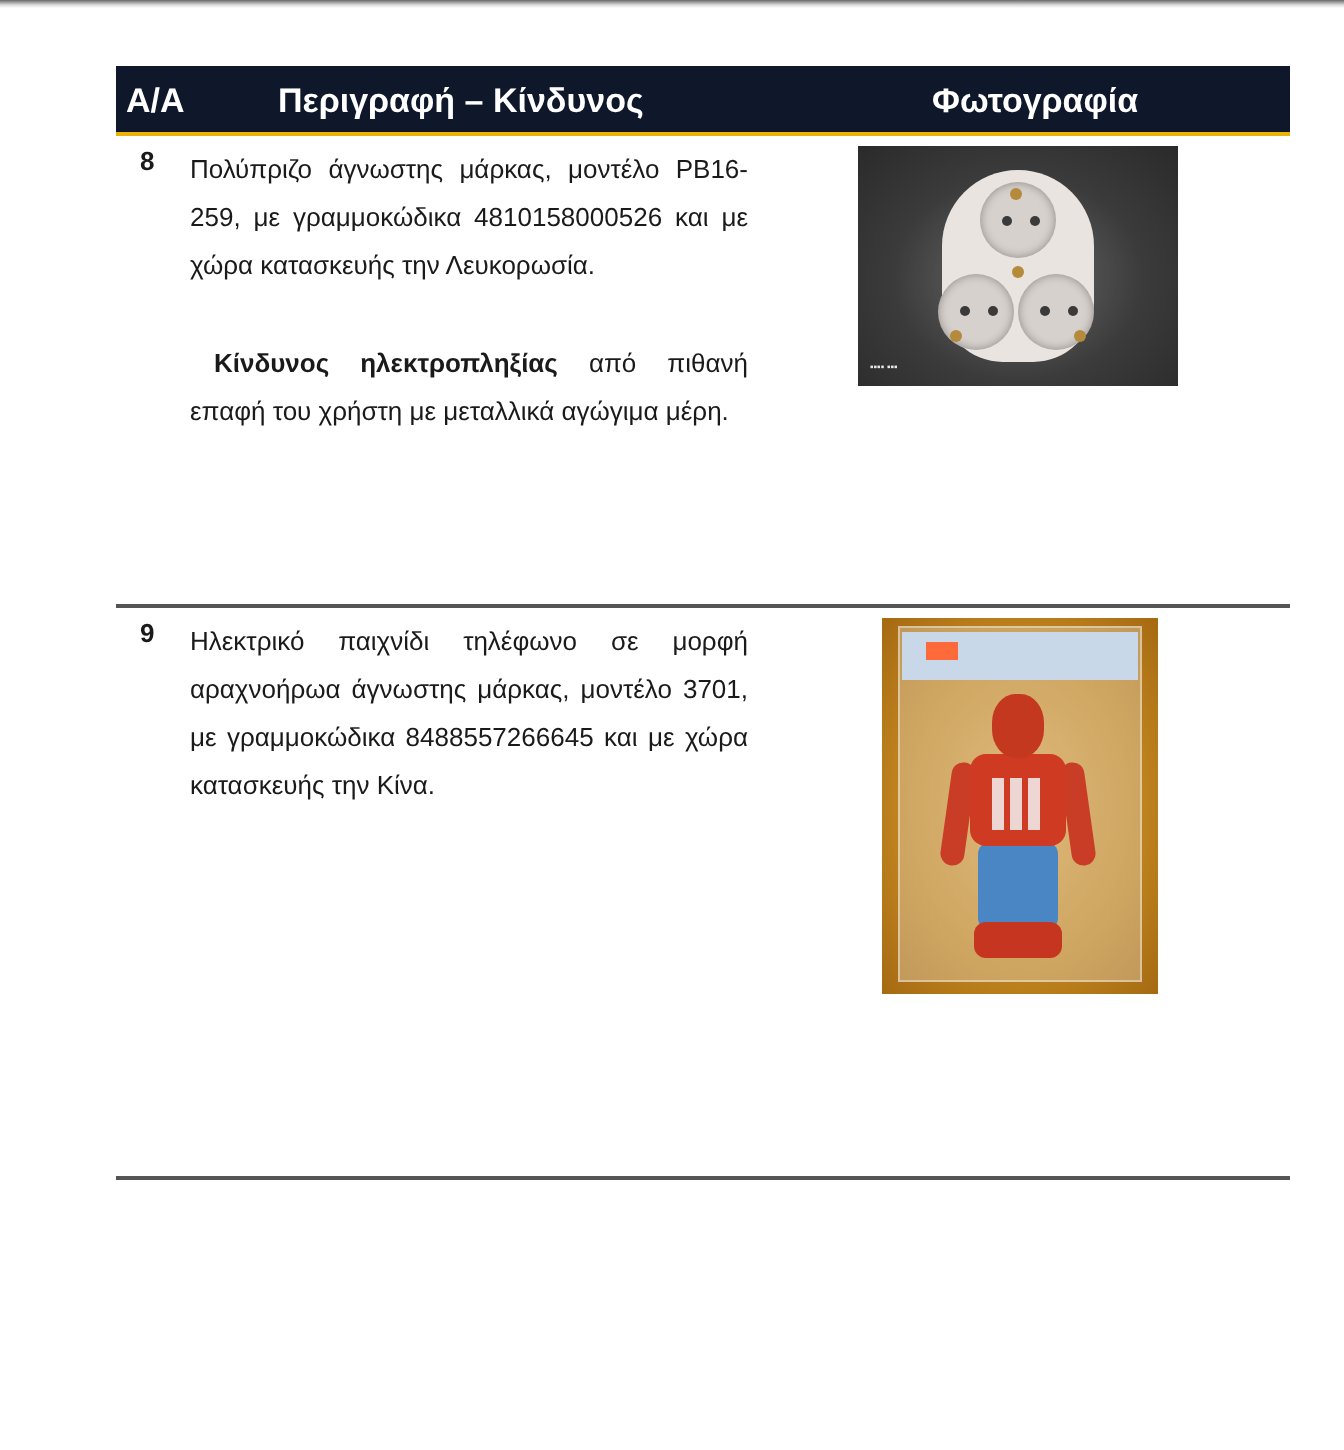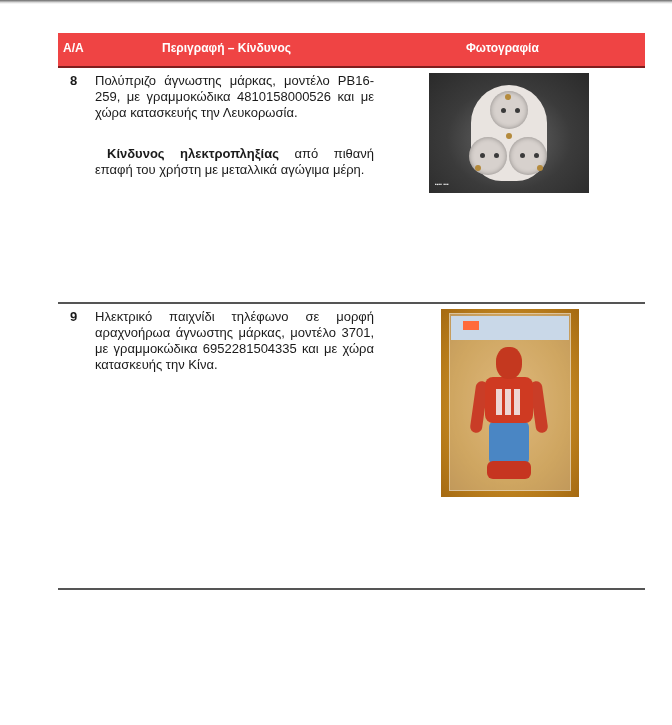--- a/index.html
+++ b/index.html
@@ -6,32 +6,32 @@
   body {
     width: 672px; height: 725px; background: #ffffff; position: relative; overflow: hidden;
     font-family: "Liberation Sans", sans-serif; color: #1a1a1a;
   }
   .top-shadow {
     position: absolute; left: 0; top: 0; width: 672px; height: 4px;
     background: linear-gradient(#6a6a6a, #d8d8d8 60%, #ffffff);
   }
   .table { position: absolute; left: 58px; top: 33px; width: 587px; }
   .thead {
-    height: 33px; background: #ef4444; color: #ffffff; font-weight: bold; font-size: 12px;
-    position: relative; border-bottom: 2px solid #7f1d1d;
+    height: 33px; background: #0f172a; color: #ffffff; font-weight: bold; font-size: 17px;
+    position: relative; border-bottom: 2px solid #eab308;
   }
   .thead span { position: absolute; top: 8px; }
   .th-aa { left: 5px; }
-  .th-desc { left: 104px; }
+  .th-desc { left: 81px; }
   .th-photo { left: 408px; }
   .row { position: relative; border-bottom: 2px solid #555555; }
   .row-8 { height: 234px; }
   .row-9 { height: 284px; }
   .num { position: absolute; left: 12px; font-weight: bold; font-size: 13px; }
-  .desc { position: absolute; left: 37px; width: 279px; font-size: 13px; line-height: 16px; text-align: justify; }
+  .desc { position: absolute; left: 37px; width: 279px; font-size: 13px; line-height: 24px; text-align: justify; }
   .desc p { margin: 0; }
   .desc p + p { margin-top: 24.7px; }
   .desc b { font-weight: bold; padding-left: 12px; }
   .row-8 .num, .row-8 .desc { top: 5px; }
   .row-9 .num, .row-9 .desc { top: 5px; }
   .photo { position: absolute; overflow: hidden; }
   .photo-8 { left: 371px; top: 5px; width: 160px; height: 120px; background: radial-gradient(ellipse at 50% 55%, #6c6c6c 0%, #3b3b3b 55%, #2a2a2a 100%); }
   .photo-9 { left: 383px; top: 5px; width: 138px; height: 188px; background: radial-gradient(ellipse at 50% 50%, #d9a24a 0%, #c0841f 60%, #a56a12 100%); }
   
   .socket-body { position: absolute; left: 42px; top: 12px; width: 76px; height: 96px; background: #e9e4e0; border-radius: 40px 40px 32px 32px; }
@@ -87,21 +87,21 @@
       <div class="brass" style="left:77px;top:60px"></div>
       <div class="brass" style="left:46px;top:92px"></div>
       <div class="brass" style="left:108px;top:92px"></div>
       <div class="stamp">▪▪▪▪ ▪▪▪</div>
     </div>
   </div>
 
   <div class="row row-9">
     <span class="num">9</span>
     <div class="desc">
-      <p>Ηλεκτρικό παιχνίδι τηλέφωνο σε μορφή αραχνοήρωα άγνωστης μάρκας, μοντέλο 3701, με γραμμοκώδικα 6952281504335 και με χώρα κατασκευής την Κίνα.</p>
+      <p>Ηλεκτρικό παιχνίδι τηλέφωνο σε μορφή αραχνοήρωα άγνωστης μάρκας, μοντέλο 3701, με γραμμοκώδικα 8488557266645 και με χώρα κατασκευής την Κίνα.</p>
     </div>
     <div class="photo photo-9">
       <div class="bag"></div>
       <div class="label-strip"></div>
       <div class="price-tag"></div>
       <div class="arm-l"></div>
       <div class="arm-r"></div>
       <div class="legs"></div>
       <div class="boots"></div>
       <div class="torso"></div>

